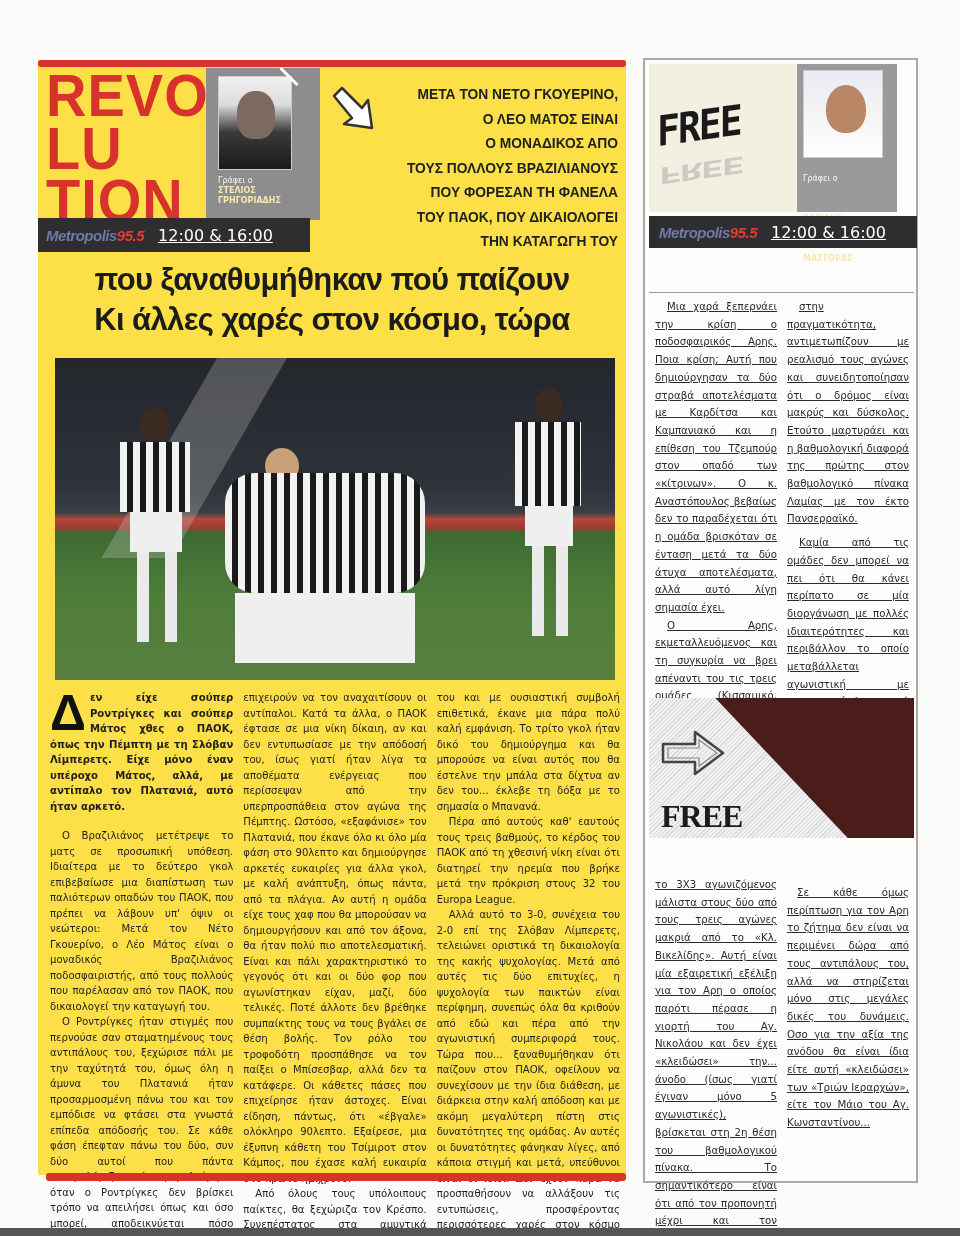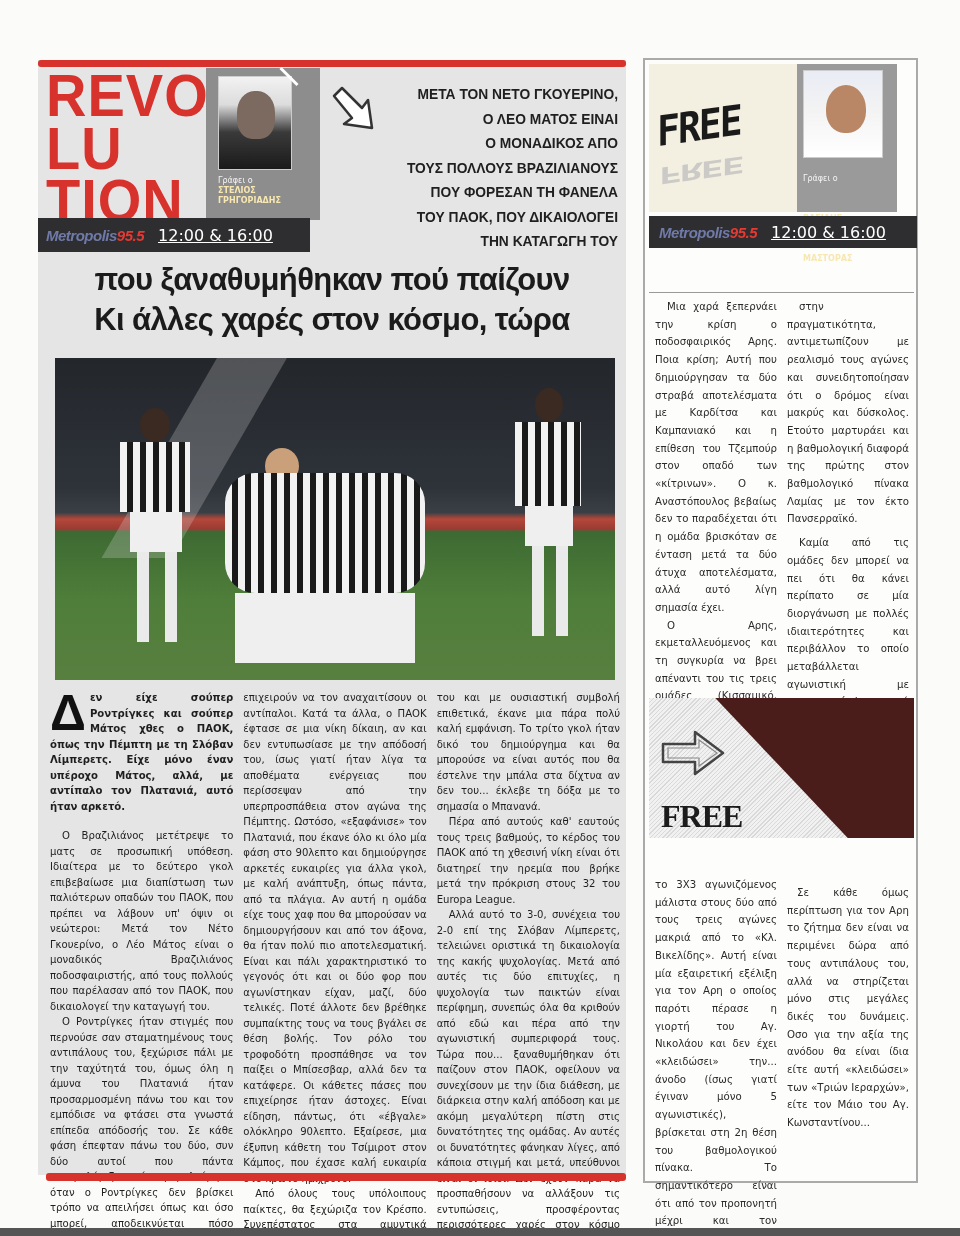--- a/index.html
+++ b/index.html
@@ -1,20 +1,20 @@
 <!DOCTYPE html>
 <html><head>
 <meta charset="utf-8">
 <style>
   * { box-sizing: border-box; margin: 0; padding: 0; }
   html, body { width: 960px; height: 1236px; background: #fbfbf9; overflow: hidden; }
   body { position: relative; font-family: "DejaVu Sans", sans-serif; color: #222; }
 
   
-  .main { position: absolute; left: 38px; top: 60px; width: 588px; height: 1115px; background: #e5e5e5; }
+  .main { position: absolute; left: 38px; top: 60px; width: 588px; height: 1115px; background: #fde047; }
   .main-topbar { position: absolute; left: 0; top: 0; width: 100%; height: 7px; background: #d8322d; border-radius: 3px; }
   .main-botbar { position: absolute; left: 8px; bottom: -6px; width: 580px; height: 8px; background: #d8322d; border-radius: 3px; }
 
   .rev-logo { position: absolute; left: 8px; top: 14px; width: 160px; font-family: "Liberation Sans", sans-serif; font-weight: bold; font-size: 56px; line-height: 50px; color: #d8322d; letter-spacing: 1px; transform: scaleY(1.05); }
   .rev-logo span { display: block; }
 
   .author-box { position: absolute; left: 168px; top: 8px; width: 114px; height: 152px; background: #8d8d8d; }
   .author-photo { position: absolute; left: 12px; top: 8px; width: 74px; height: 94px; background: linear-gradient(180deg,#f2f2f2 0%,#dcdcdc 30%,#3a3a3a 60%,#1a1a1a 100%); border: 1px solid #ccc; }
   .author-photo .face { position: absolute; left: 18px; top: 14px; width: 38px; height: 48px; border-radius: 45% 45% 40% 40%; background: #7c6a60; }
   .author-photo .corner { position: absolute; right: -10px; top: -2px; width: 24px; height: 3px; background: #fff; transform: rotate(45deg); }
@@ -56,21 +56,21 @@
   .author2 { position: absolute; left: 152px; top: 4px; width: 100px; height: 148px; background: #9a9a9a; }
   .author2-photo { position: absolute; left: 6px; top: 6px; width: 80px; height: 88px; background: linear-gradient(180deg,#e9ecf5 0%,#f3f3f3 45%,#ffffff 100%); border: 1px solid #ccc; }
   .author2-photo .face { position: absolute; left: 22px; top: 14px; width: 40px; height: 48px; border-radius: 50% 50% 45% 45%; background: #b98666; }
   .author2-caption { position: absolute; left: 6px; top: 110px; font-size: 8px; line-height: 10px; color: #f4f4f4; }
   .author2-caption b { display: block; color: #f7e7b0; margin-top: 30px; }
   .radio-bar2 { position: absolute; left: 4px; top: 156px; width: 268px; height: 32px; background: #2e2e30; display: flex; align-items: center; padding-left: 10px; }
 
   .side-title { position: absolute; left: 0; top: 200px; width: 100%; text-align: center; font-family: "Liberation Sans", sans-serif; font-weight: bold; font-size: 21px; color: #1c1c1c; }
   .side-rule { position: absolute; left: 4px; top: 232px; width: 265px; height: 1px; background: #999; }
   .side-cols { position: absolute; left: 10px; top: 238px; width: 254px; display: flex; gap: 10px; }
-  .side-cols .col, .side-cols2 .col { width: 122px; font-size: 10.2px; line-height: 17.7px; text-align: justify; color: #2a2a2a; }
+  .side-cols .col, .side-cols2 .col { width: 122px; font-size: 10.2px; line-height: 17.7px; text-align: justify; color: #2a2a2a; text-decoration: underline; }
 
   .focus { position: absolute; left: 4px; top: 638px; width: 265px; height: 140px; overflow: hidden;
            background: repeating-linear-gradient(135deg,#d9d9d9 0 1px,#f1f1f1 1px 3px); }
   .focus-dark { position: absolute; left: 0; top: 0; width: 100%; height: 100%; background: #4a1d1a; clip-path: polygon(25% 0,100% 0,100% 100%,75% 100%); }
   .focus-arrow { position: absolute; left: 10px; top: 30px; width: 70px; height: 50px; }
   .focus-label { position: absolute; left: 12px; top: 100px; font-family: "Liberation Serif", serif; font-weight: bold; font-size: 32px; color: #1c1c1c; letter-spacing: -1px; }
   .focus-text { position: absolute; right: 6px; top: 4px; width: 200px; text-align: right; font-size: 9px; line-height: 14.3px; color: #f7e7c9; font-weight: bold; }
 
   .side-cols2 { position: absolute; left: 10px; top: 816px; width: 254px; display: flex; gap: 10px; }
   .side-cols2 .col p { text-indent: 10px; }

